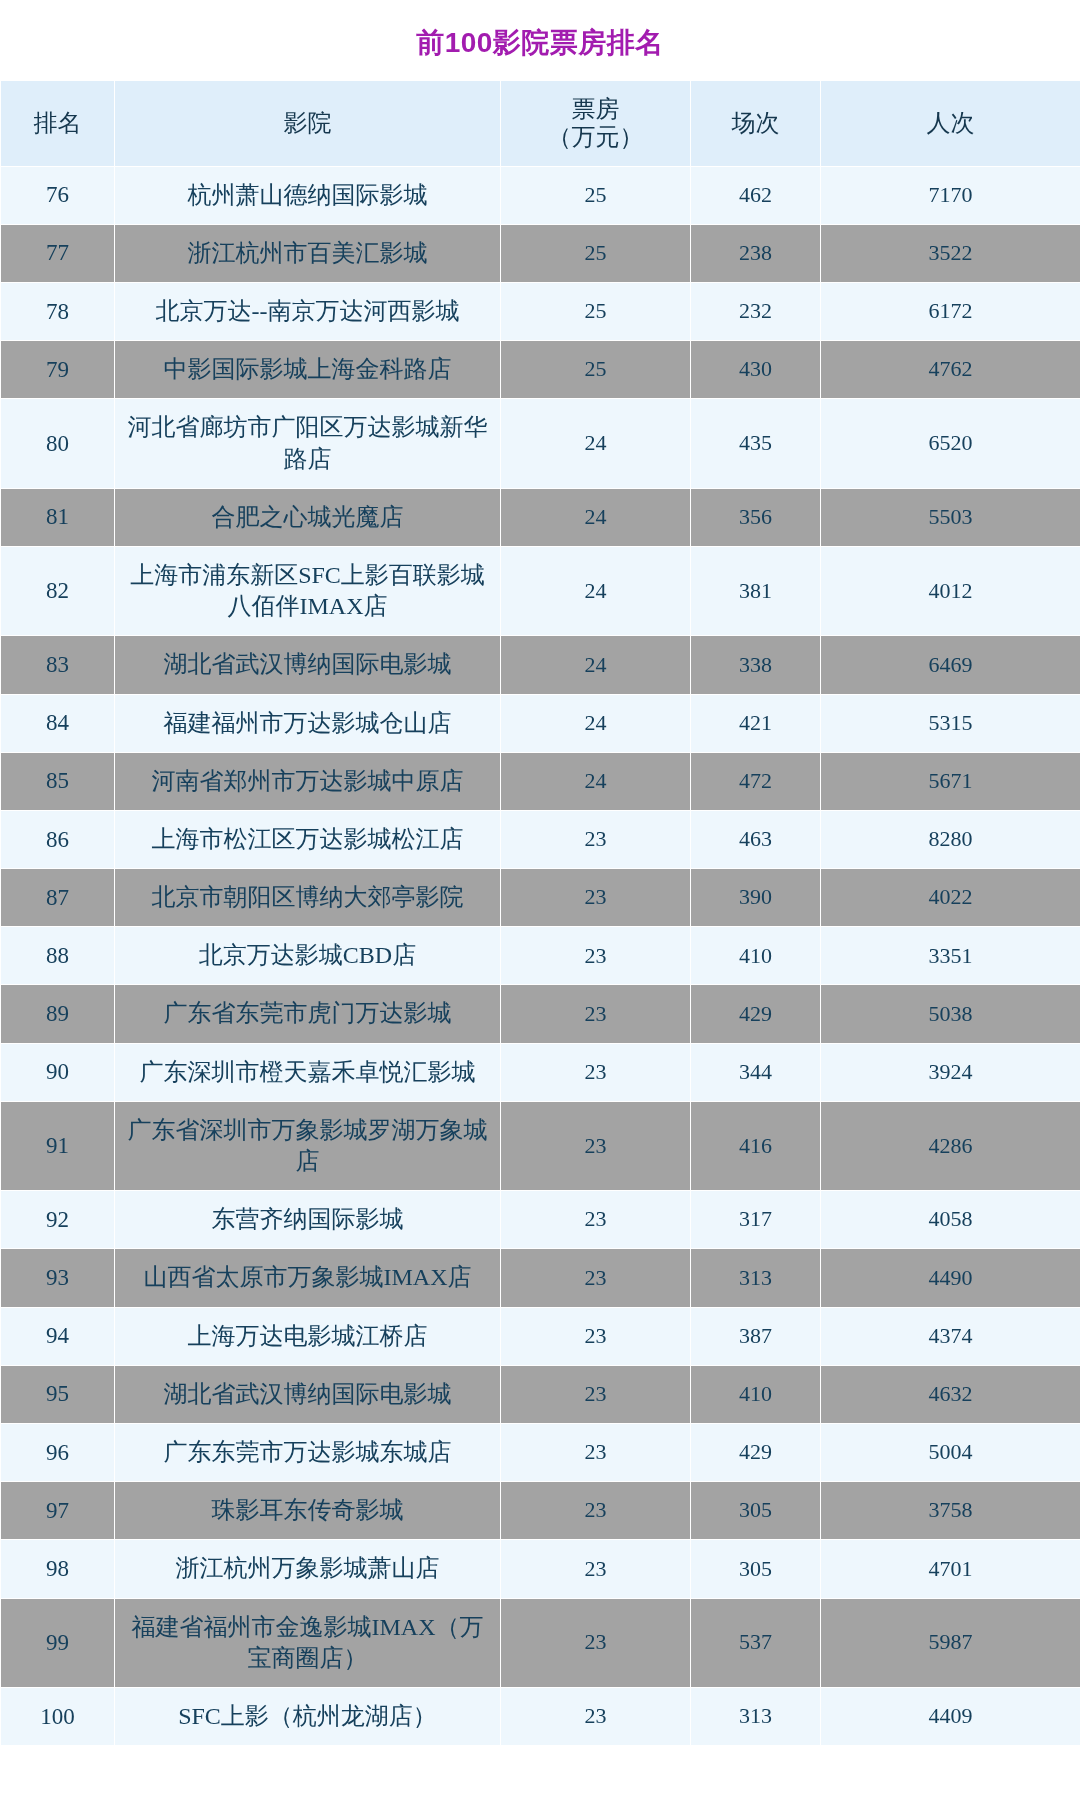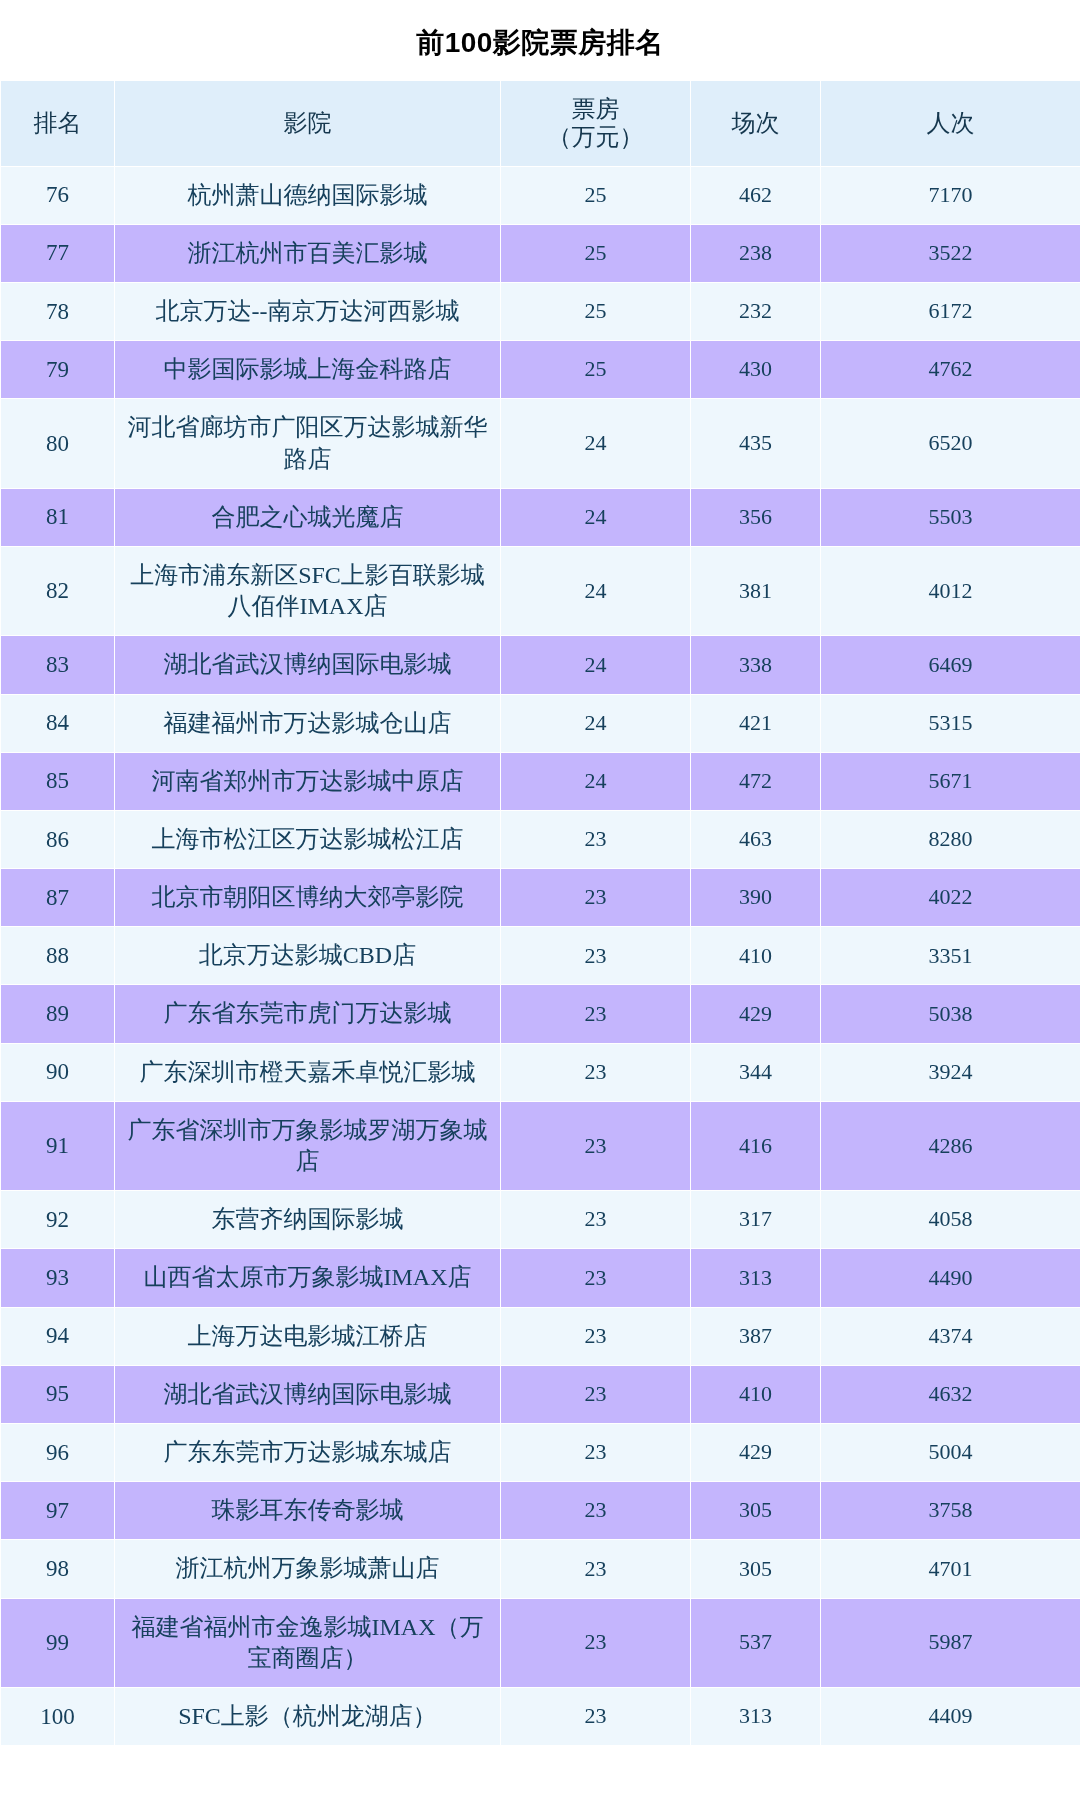--- a/index.html
+++ b/index.html
@@ -16,21 +16,21 @@
   .page {
     width: 1080px;
     box-sizing: border-box;
     padding: 0;
   }
   .title {
     text-align: center;
     font-family: "Liberation Sans", sans-serif;
     font-weight: bold;
     font-size: 28px;
-    color: #000000;
+    color: #a21caf;
     padding: 24px 0 18px 0;
     letter-spacing: 0.5px;
   }
   table.rank-table {
     width: 1080px;
     border-collapse: collapse;
     table-layout: fixed;
     font-size: 22px;
     padding-left: 48px;
   }
@@ -58,21 +58,21 @@
   tbody td {
     border: 1px solid #ffffff;
     text-align: center;
     padding: 13px 6px;
     line-height: 1.3;
     color: #16405c;
     font-size: 22px;
     vertical-align: middle;
   }
   tbody tr.odd td  { background: #eef7fd; }
-  tbody tr.even td { background: #c4b5fd; }
+  tbody tr.even td { background: #a3a3a3; }
 
   td.cell-rank { font-size: 23px; text-align: center; }
   td.cell-name { font-size: 24px; }
   td.cell-box, td.cell-shows, td.cell-people { font-size: 22px; }
 </style>
 </head>
 <body>
 
 <div class="page">
 

